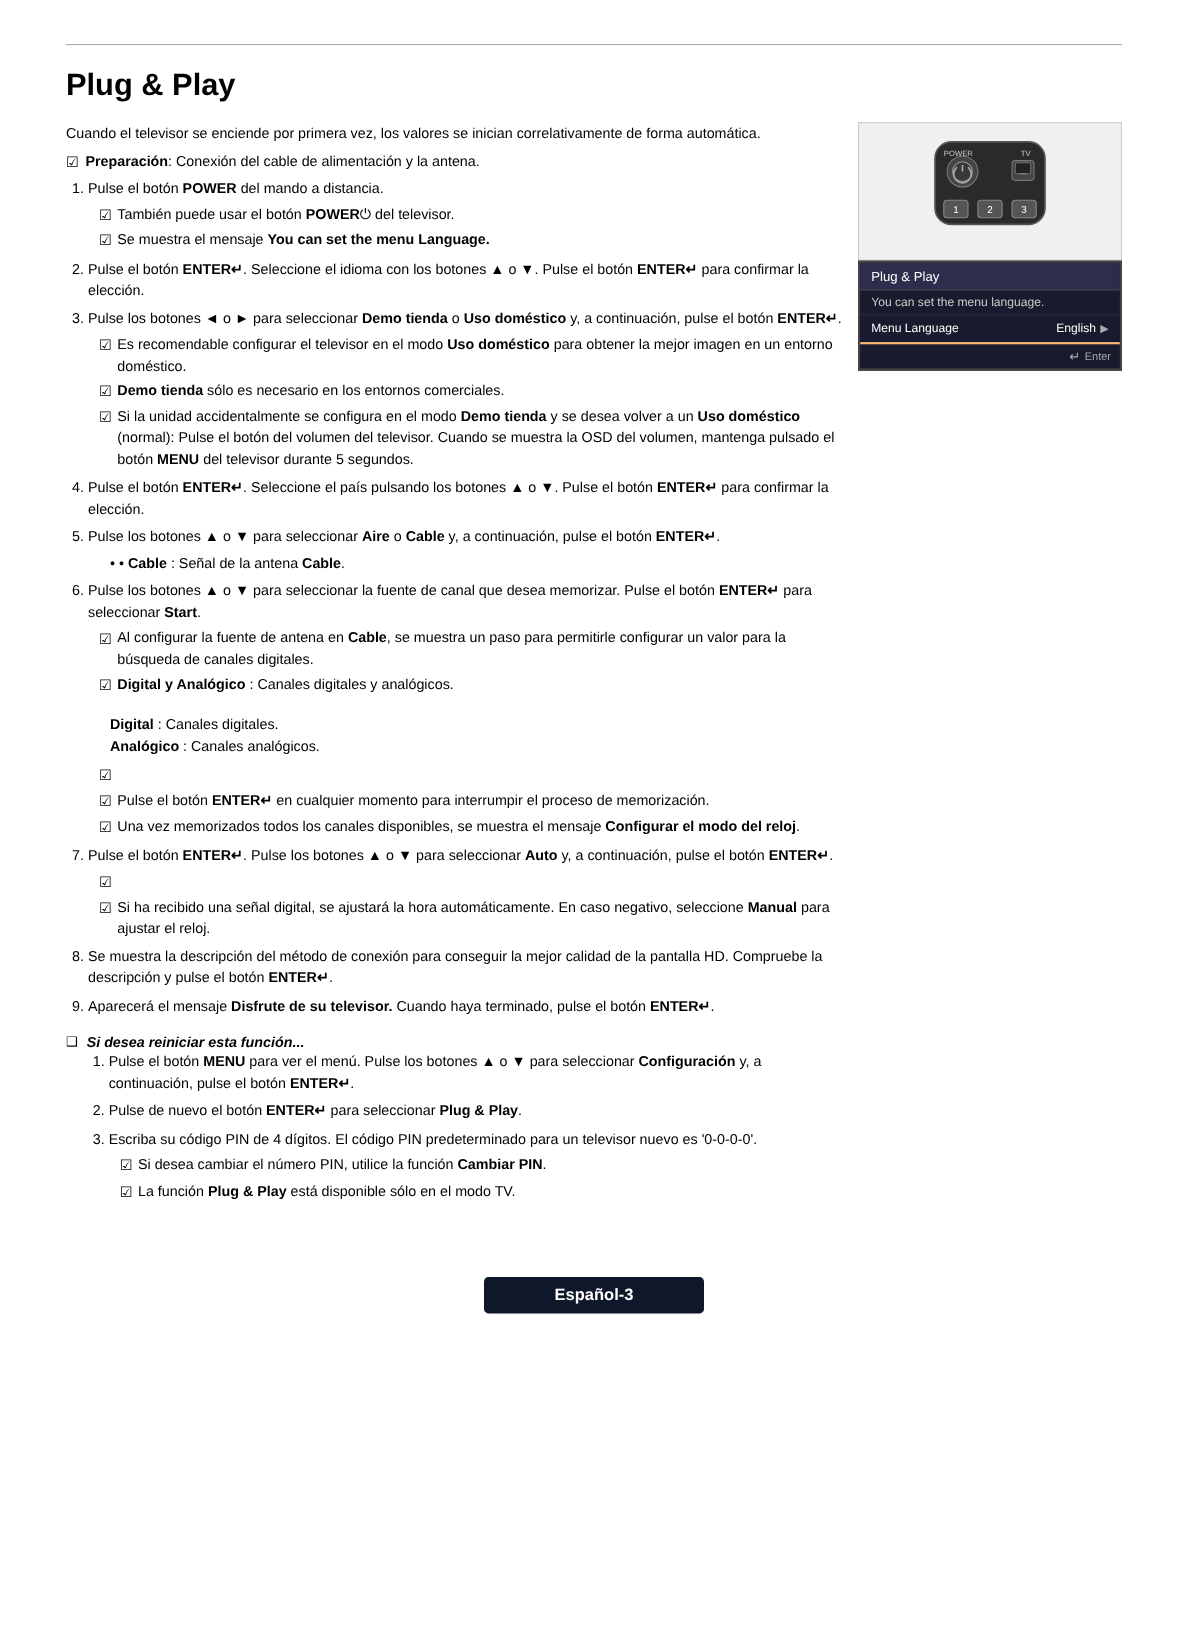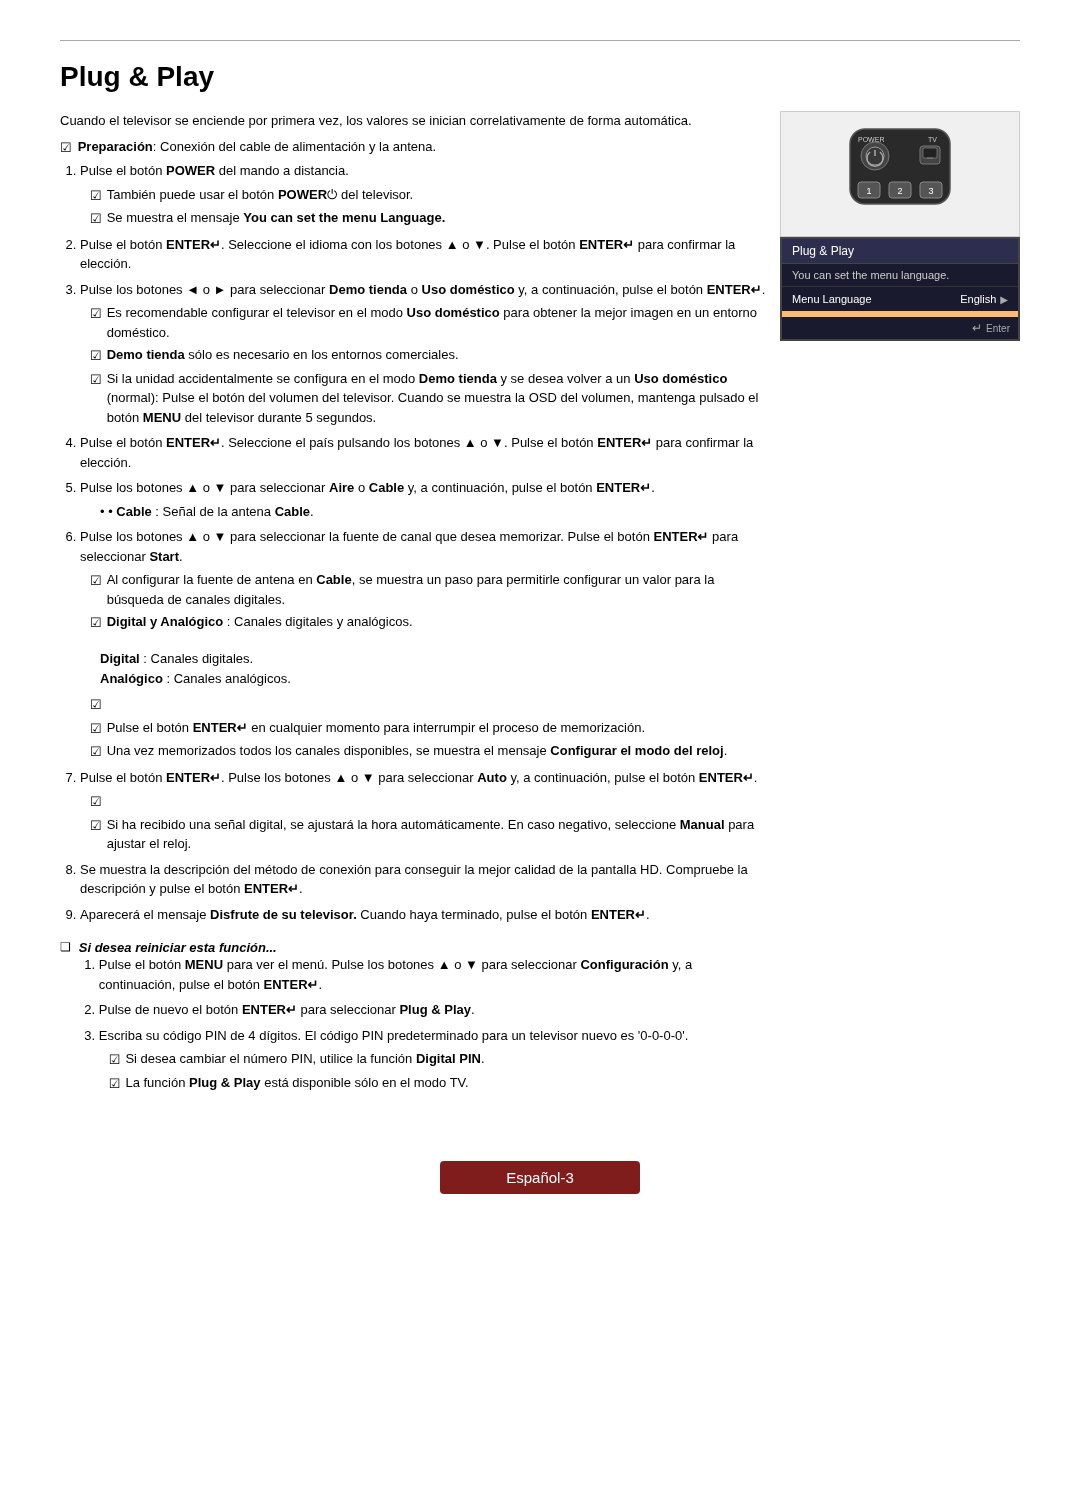--- a/index.html
+++ b/index.html
@@ -111,21 +111,21 @@
       font-size: 11px;
       border-bottom: 1px solid #333;
     }
     .osd-menu-row {
       display: flex;
       justify-content: space-between;
       align-items: center;
       padding: 6px 10px;
       background: #1a1a2e;
       color: #fff;
-      border-bottom: 6px solid #fdba74;
+      border-bottom: 2px solid #fdba74;
     }
     .osd-menu-label {
       font-size: 11px;
     }
     .osd-menu-value {
       display: flex;
       align-items: flex-end;
       gap: 4px;
       font-size: 11px;
     }
@@ -154,26 +154,26 @@
     .checkbox-icon {
       font-size: 12px;
       flex-shrink: 0;
     }
     .reinit-title {
       font-weight: bold;
       font-size: 13px;
       font-style: italic;
     }
     .footer-bar {
-      background: #7f1d1d;
+      background: #0f172a;
       color: #fff;
       text-align: center;
       padding: 8px 20px;
       font-size: 15px;
-      font-weight: normal;
+      font-weight: bold;
       border-radius: 4px;
       margin-top: 30px;
       display: inline-block;
       min-width: 200px;
     }
     .footer-center {
       text-align: center;
       margin-top: 30px;
     }
     .remote-svg-container {
@@ -311,21 +311,21 @@
             Pulse el botón <b>MENU</b> para ver el menú. Pulse los botones ▲ o ▼ para seleccionar <b>Configuración</b> y, a continuación, pulse el botón <b>ENTER↵</b>.
           </li>
           <li>
             Pulse de nuevo el botón <b>ENTER↵</b> para seleccionar <b>Plug &amp; Play</b>.
           </li>
           <li>
             Escriba su código PIN de 4 dígitos. El código PIN predeterminado para un televisor nuevo es '0-0-0-0'.
             <ul class="sub-notes">
               <li>
                 <span class="note-icon">☑</span>
-                <span>Si desea cambiar el número PIN, utilice la función <b>Digital PIN</b>.</span>
+                <span>Si desea cambiar el número PIN, utilice la función <b>Cambiar PIN</b>.</span>
               </li>
               <li>
                 <span class="note-icon">☑</span>
                 <span>La función <b>Plug &amp; Play</b> está disponible sólo en el modo TV.</span>
               </li>
             </ul>
           </li>
         </ol>
       </div>
     </div>

